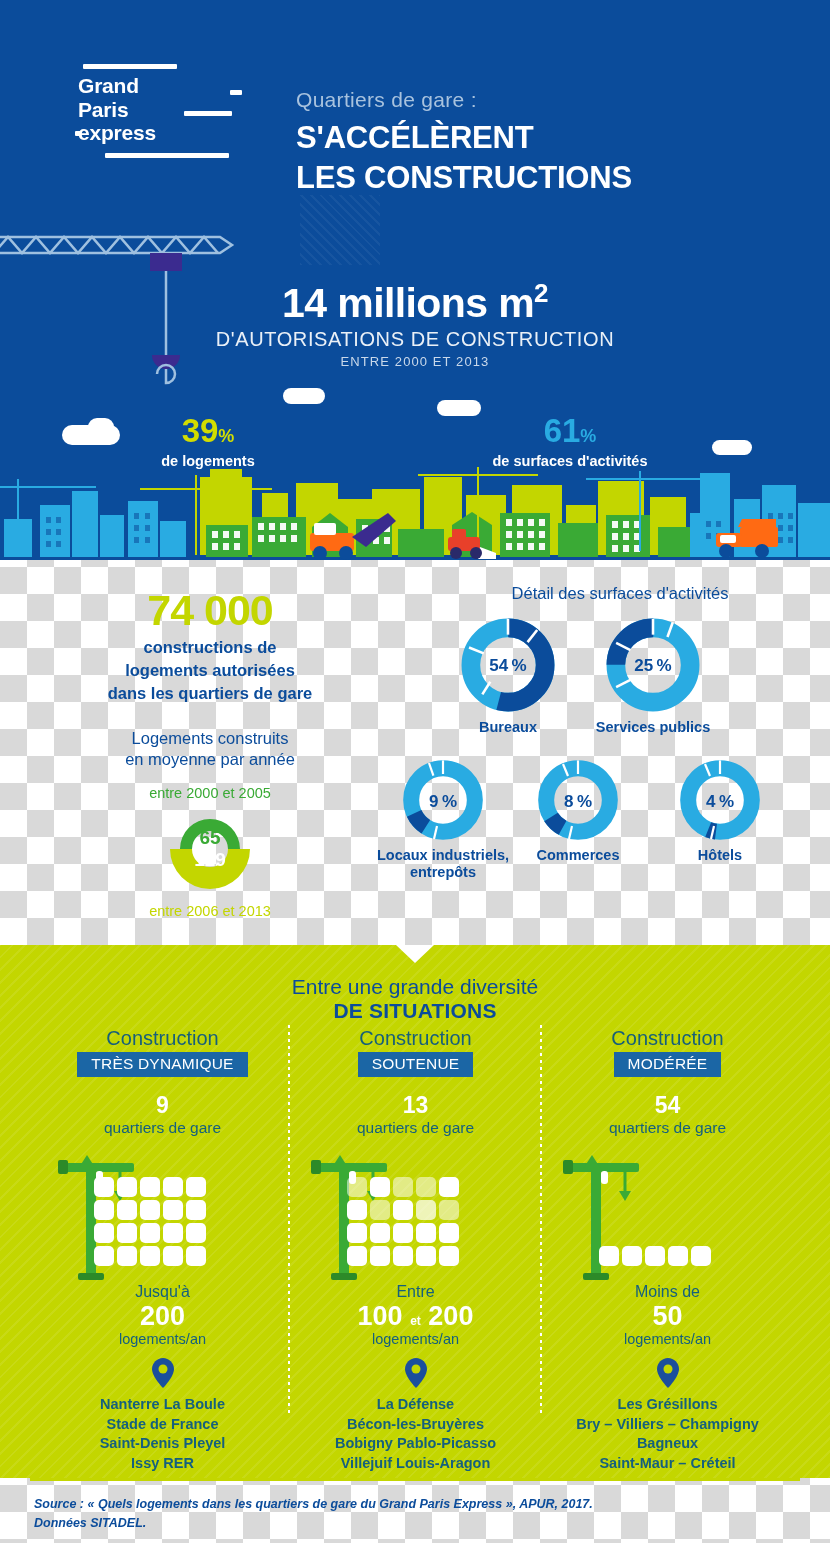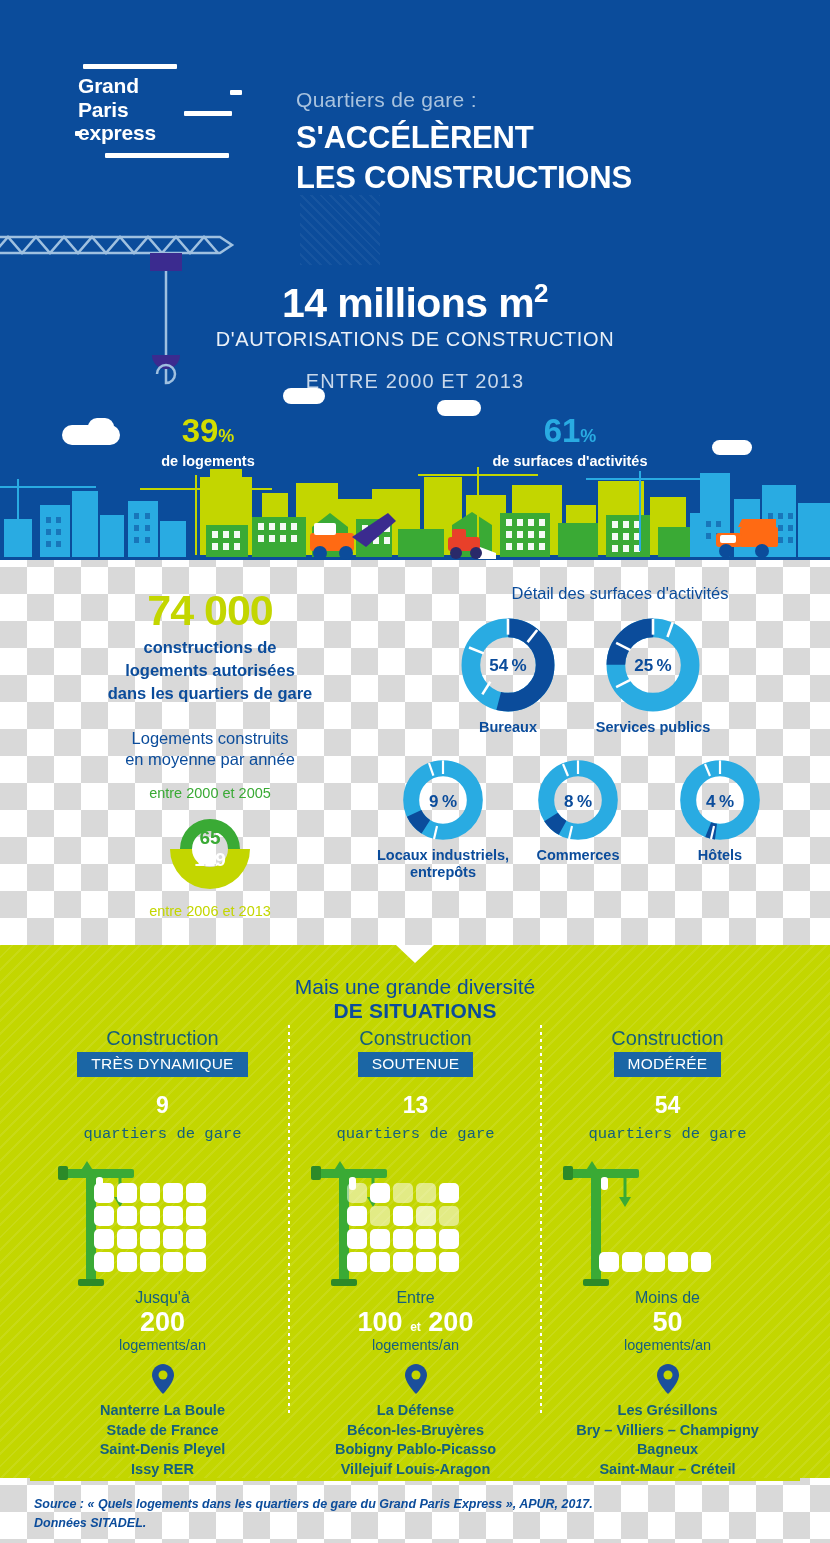--- a/index.html
+++ b/index.html
@@ -51,21 +51,21 @@
   }
 
   
   .crane { position: absolute; left: -6px; top: 215px; width: 260px; height: 190px; }
 
   
   .mega { position: absolute; left: 0; top: 278px; width: 830px; text-align: center; }
   .mega .big { color: #fff; font-size: 41px; font-weight: bold; letter-spacing: -.6px; }
   .mega .big sup { font-size: 26px; top: -.55em; }
   .mega .sub1 { color: #eaf0f7; font-size: 20px; letter-spacing: .6px; margin-top: 1px; }
-  .mega .sub2 { color: #c9d8ea; font-size: 20px; letter-spacing: 1.1px; margin-top: 19px; }
+  .mega .sub2 { color: #c9d8ea; font-size: 13px; letter-spacing: 1.1px; margin-top: 3px; }
 
   
   .pct { position: absolute; text-align: center; }
   .pct .num { font-size: 33px; font-weight: bold; line-height: 1; }
   .pct .num .sign { font-size: 18px; font-weight: bold; }
   .pct .lbl { color: #fff; font-size: 14.5px; font-weight: bold; margin-top: 6px; }
   #pct-logements { left: 108px; top: 414px; width: 200px; }
   #pct-logements .num { color: #d2dd00; }
   #pct-activites { left: 430px; top: 414px; width: 280px; }
   #pct-activites .num { color: #29abe2; }
@@ -131,21 +131,21 @@
     background-size: 2px 7px; background-repeat: repeat-y;
   }
 
   .col { position: absolute; top: 82px; width: 253px; text-align: center; }
   .col .c-word  { color: #165f7a; font-size: 20px; }
   .col .c-badge {
     display: inline-block; background: #1b66a5; color: #fff;
     font-size: 15.5px; padding: 3px 14px 4px; margin-top: 2px; letter-spacing: .2px;
   }
   .col .c-count { color: #fff; font-size: 23px; font-weight: bold; margin-top: 15px; }
-  .col .c-qdg   { color: #15607d; font-size: 15.5px; margin-top: 6px; font-family: Liberation Mono, monospace; }
+  .col .c-qdg   { color: #15607d; font-size: 15.5px; margin-top: 0; }
   .col .c-graphic { position: relative; height: 132px; margin-top: 14px; }
   .col .c-pre   { color: #15607d; font-size: 16px; }
   .col .c-amt   { color: #fff; font-size: 27px; font-weight: bold; line-height: 1.12; }
   .col .c-amt .small { font-size: 12px; font-weight: bold; }
   .col .c-unit  { color: #15607d; font-size: 14.5px; }
   .col .c-list  { color: #15607d; font-size: 14.5px; line-height: 1.35; margin-top: 7px; font-weight: bold; }
   .col .c-pin   { margin-top: 11px; height: 30px; }
 
   .sq-grid { display: flex; flex-wrap: wrap; width: 118px; gap: 3px; }
   .sq { width: 20px; height: 20px; border-radius: 5px; background: #fff; }
@@ -484,21 +484,21 @@
     </svg>
     <div class="pc" style="top:34px;"><span>4</span> <span>%</span></div>
     <div class="dl">Hôtels</div>
   </div>
 </section>
 
 <section class="green">
   <div class="notch"></div>
 
   <div class="g-head">
-    <div class="l1">Mais une grande diversité</div>
+    <div class="l1">Entre une grande diversité</div>
     <div class="l2">DE SITUATIONS</div>
   </div>
 
   <div class="divider" style="left:288px;"></div>
   <div class="divider" style="left:540px;"></div>
 
   <div class="col" style="left:36px;">
     <div class="c-word">Construction</div>
     <div><span class="c-badge">TRÈS DYNAMIQUE</span></div>
     <div class="c-count">9</div>

